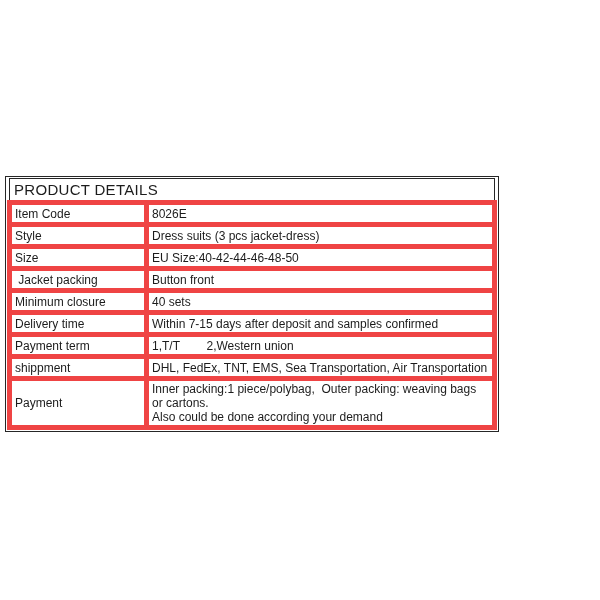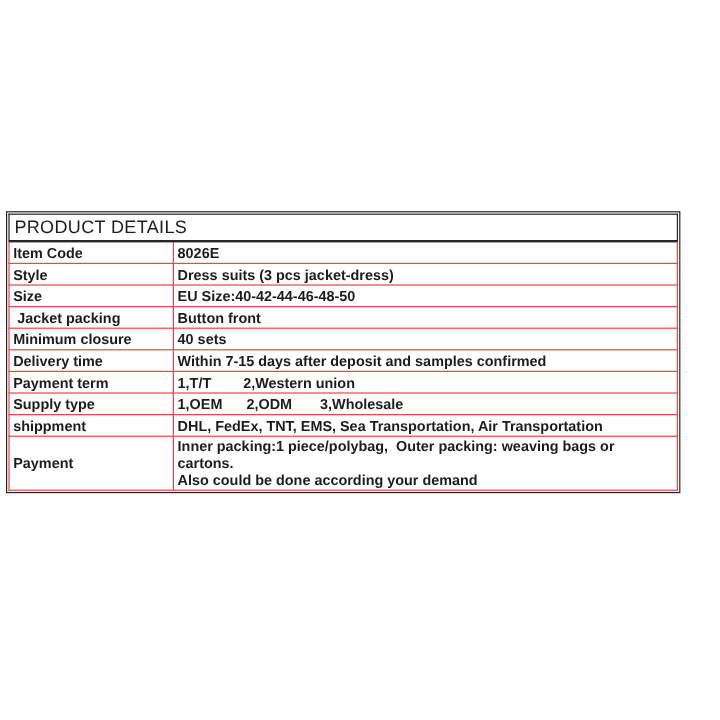--- a/index.html
+++ b/index.html
@@ -11,21 +11,21 @@
     width: 600px;
     height: 600px;
     position: relative;
     font-family: "Liberation Sans", sans-serif;
     color: #1c1c1c;
   }
   .table-wrap {
     position: absolute;
     left: 5px;
     top: 176px;
-    width: 562px;
+    width: 494px;
     border: 1px solid #262626;
     padding: 1px;
     background: #ffffff;
     box-sizing: border-box;
   }
   table.product-table {
     border-collapse: collapse;
     width: 100%;
     table-layout: fixed;
   }
@@ -36,29 +36,28 @@
     font-size: 15px;
     font-weight: normal;
     text-align: left;
     padding: 2px 4px;
     height: 17px;
     color: #1c1c1c;
     letter-spacing: 0.3px;
     white-space: pre-wrap;
   }
   td {
-    border: 1px solid #ef4444;
+    border: 5px solid #ef4444;
     font-size: 12px;
     line-height: 14px;
     padding: 1px 3px;
     height: 15px;
     vertical-align: middle;
     white-space: pre-wrap;
     overflow: hidden;
-    font-weight: bold;
   }
   td.label-cell { }
   td.value-cell { }
 </style>
 </head>
 <body>
 
 <div class="table-wrap">
   <table class="product-table">
     <colgroup>
@@ -91,24 +90,20 @@
     </tr>
     <tr>
       <td class="label-cell">Delivery time</td>
       <td class="value-cell">Within 7-15 days after deposit and samples confirmed</td>
     </tr>
     <tr>
       <td class="label-cell">Payment term</td>
       <td class="value-cell">1,T/T        2,Western union</td>
     </tr>
     <tr>
-      <td class="label-cell">Supply type</td>
-      <td class="value-cell">1,OEM      2,ODM       3,Wholesale</td>
-    </tr>
-    <tr>
       <td class="label-cell">shippment</td>
       <td class="value-cell">DHL, FedEx, TNT, EMS, Sea Transportation, Air Transportation</td>
     </tr>
     <tr>
       <td class="label-cell">Payment</td>
       <td class="value-cell">Inner packing:1 piece/polybag,  Outer packing: weaving bags or cartons.
 Also could be done according your demand</td>
     </tr>
   </tbody>
     </table>

